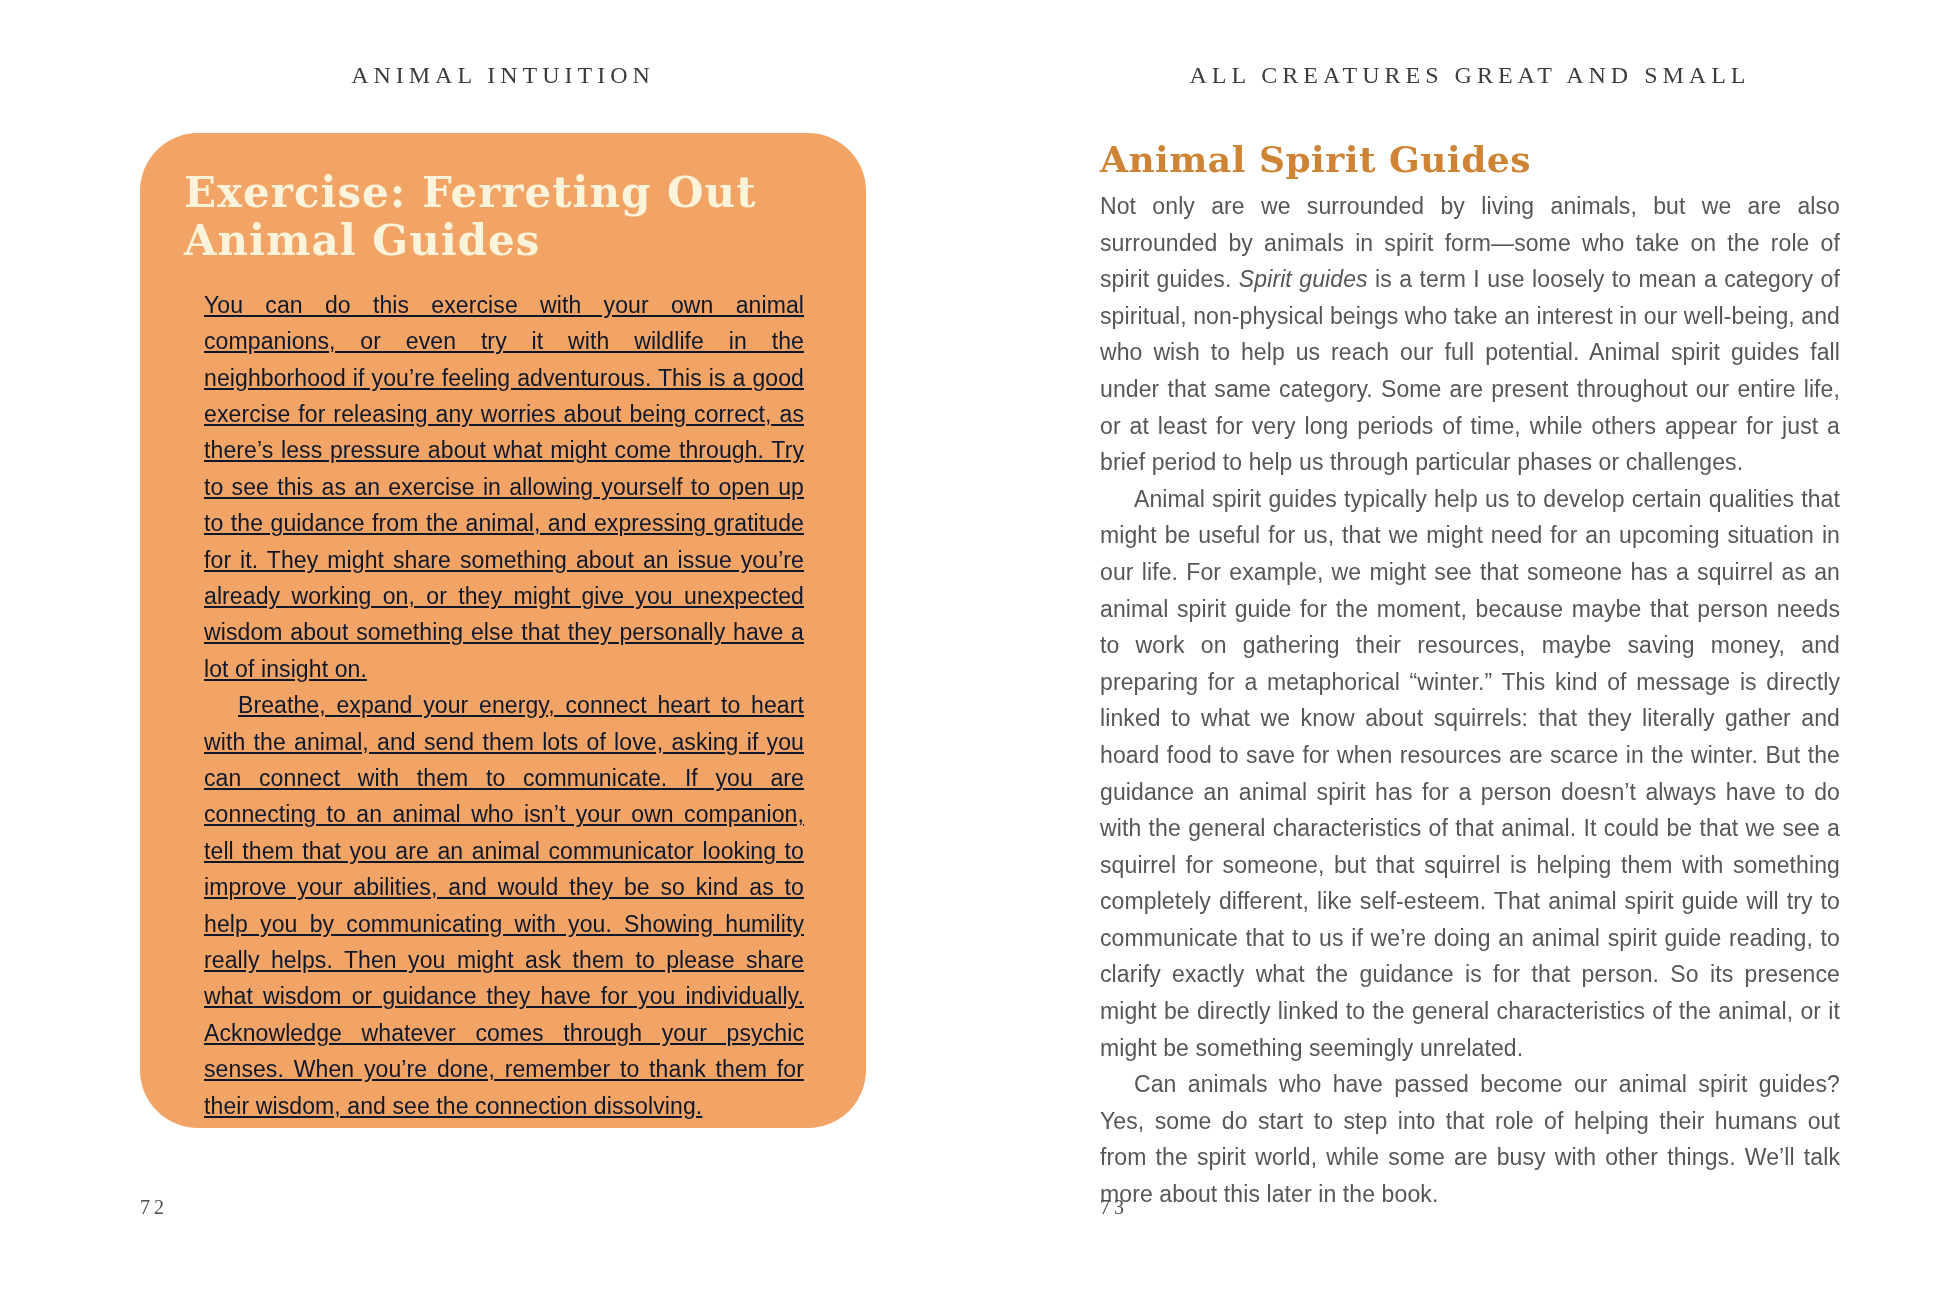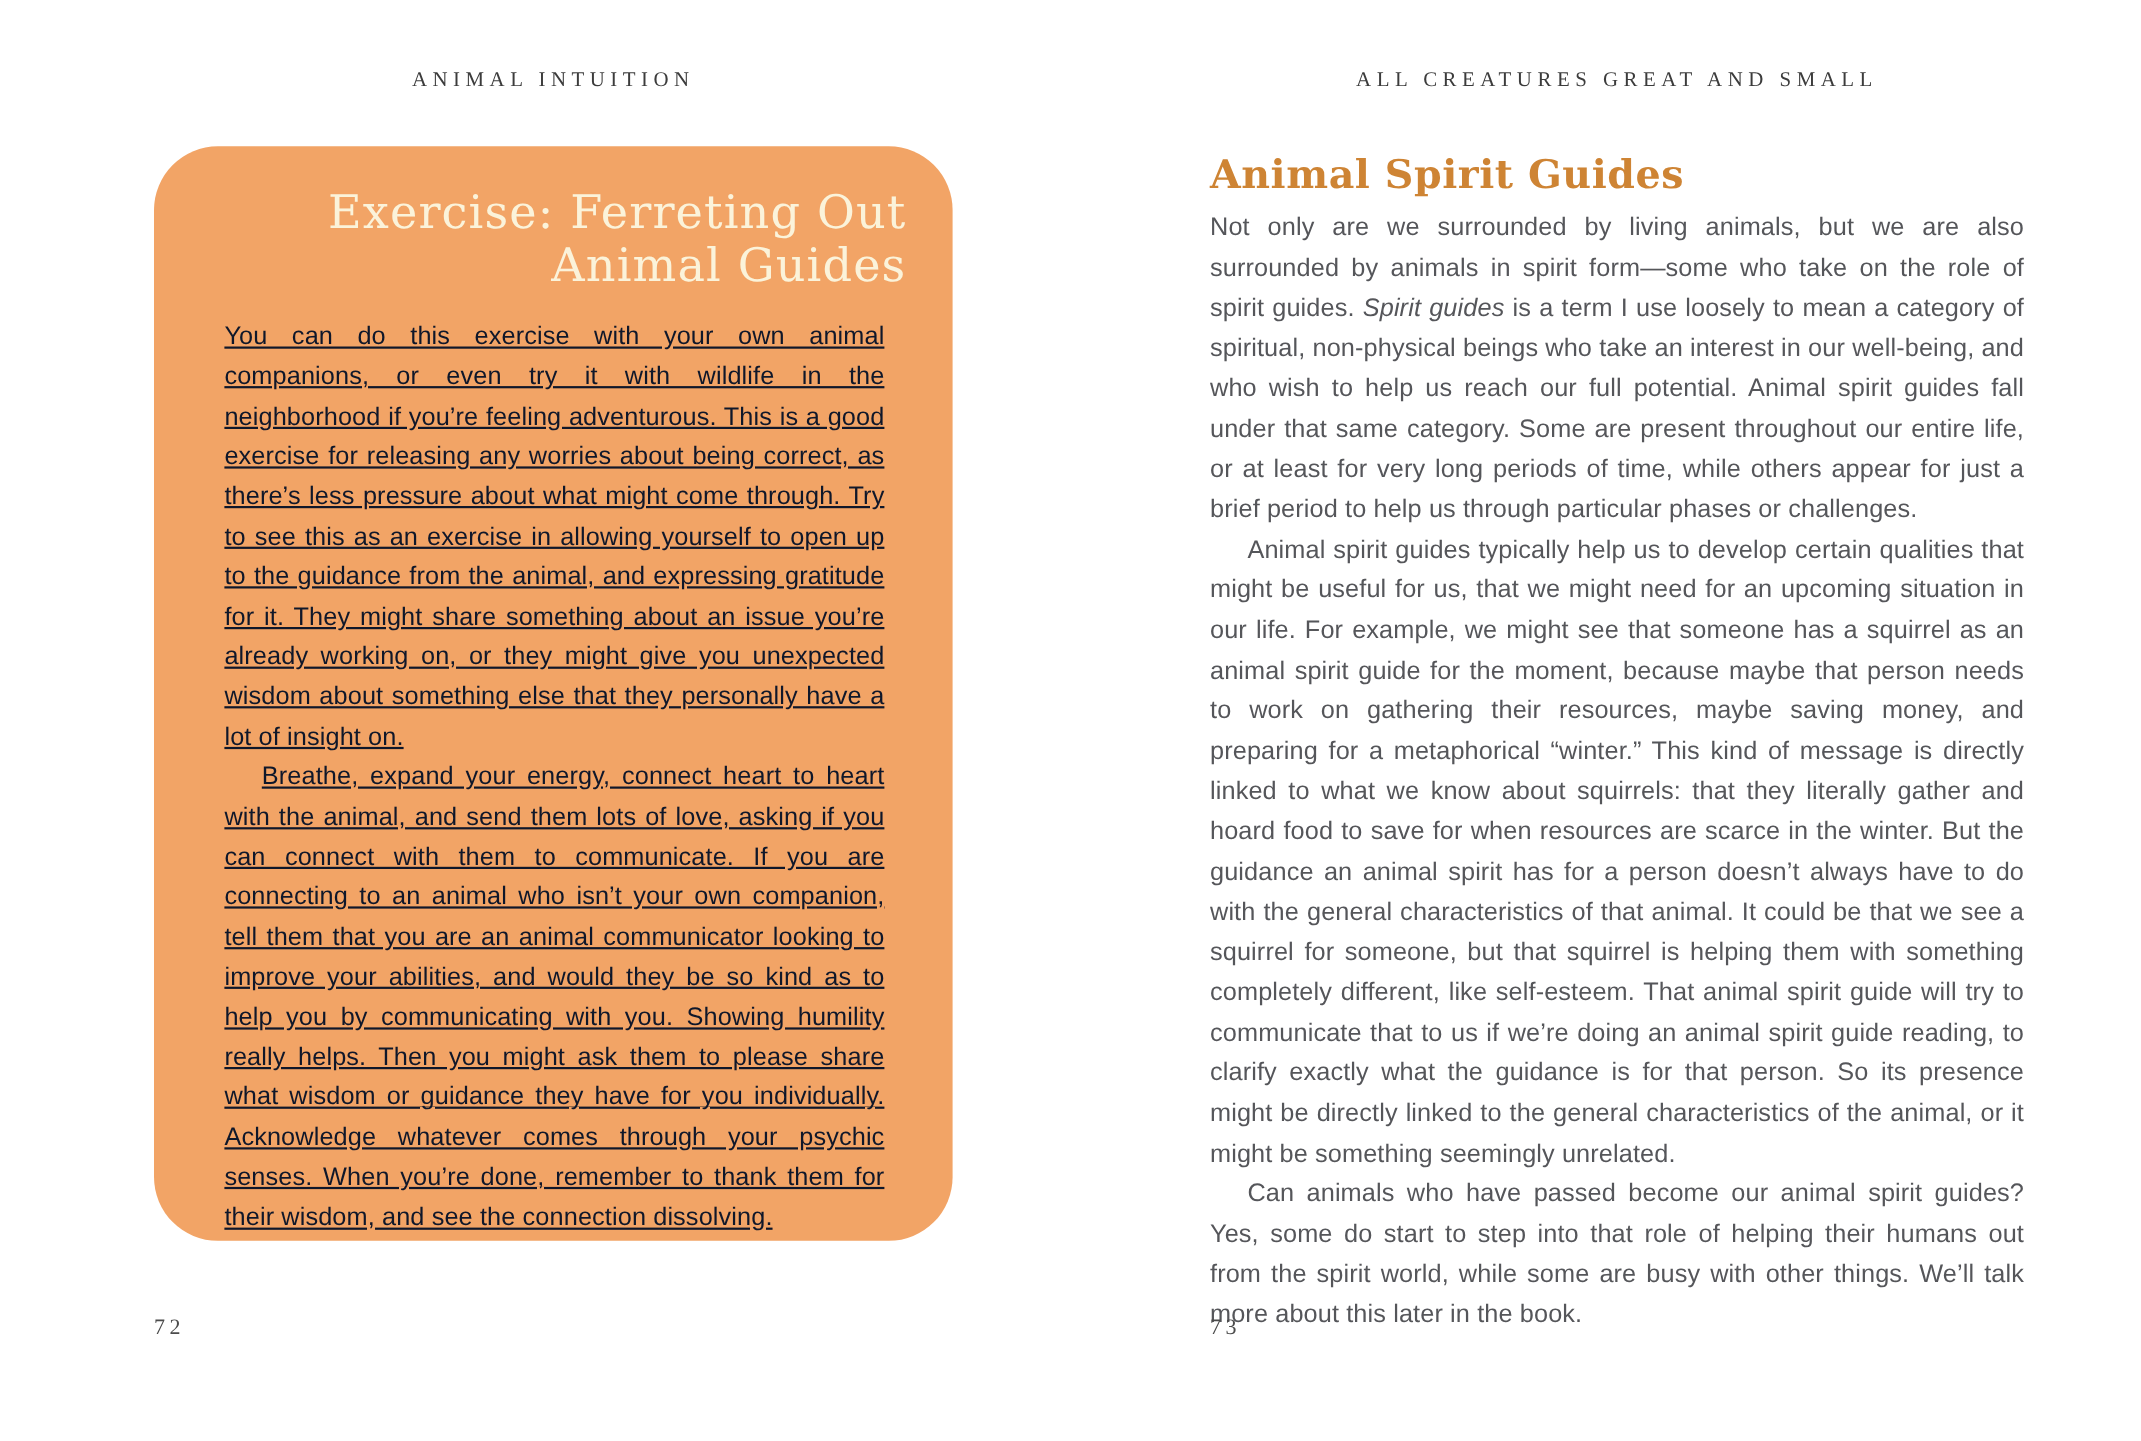--- a/index.html
+++ b/index.html
@@ -16,21 +16,21 @@
     font-family: "Liberation Sans", sans-serif;
   }
   
   .running-head {
     position: absolute;
     top: 62px;
     left: 0;
     width: 100%;
     text-align: center;
     font-family: "Liberation Serif", serif;
-    font-size: 19px;
+    font-size: 24px;
     letter-spacing: 5px;
     color: #3c3c3c;
   }
   .page-number {
     position: absolute;
     top: 1196px;
     left: 0;
     width: 100%;
     font-family: "Liberation Serif", serif;
     font-size: 20px;
@@ -50,23 +50,23 @@
     left: 0;
     top: 133px;
     width: 726px;
     height: 995px;
     background: #F2A466;
     border-radius: 58px;
     box-sizing: border-box;
     padding: 36px 62px 0 64px;
   }
   .box-title {
-    text-align: right;
+    text-align: left;
     font-family: "DejaVu Serif", "Liberation Serif", serif;
-    font-weight: 400;
+    font-weight: 700;
     font-size: 42px;
     line-height: 1.14;
     letter-spacing: 1px;
     color: #FBF3DA;
     margin: 0 -20px 22px -20px;
   }
   .box-title .title-line { display: block; }
   .box-body p.para {
     margin: 0;
     font-size: 23px;

